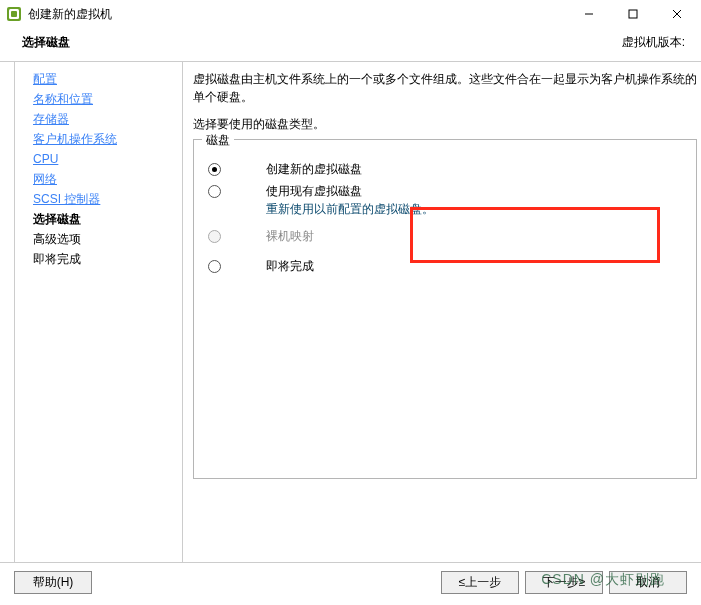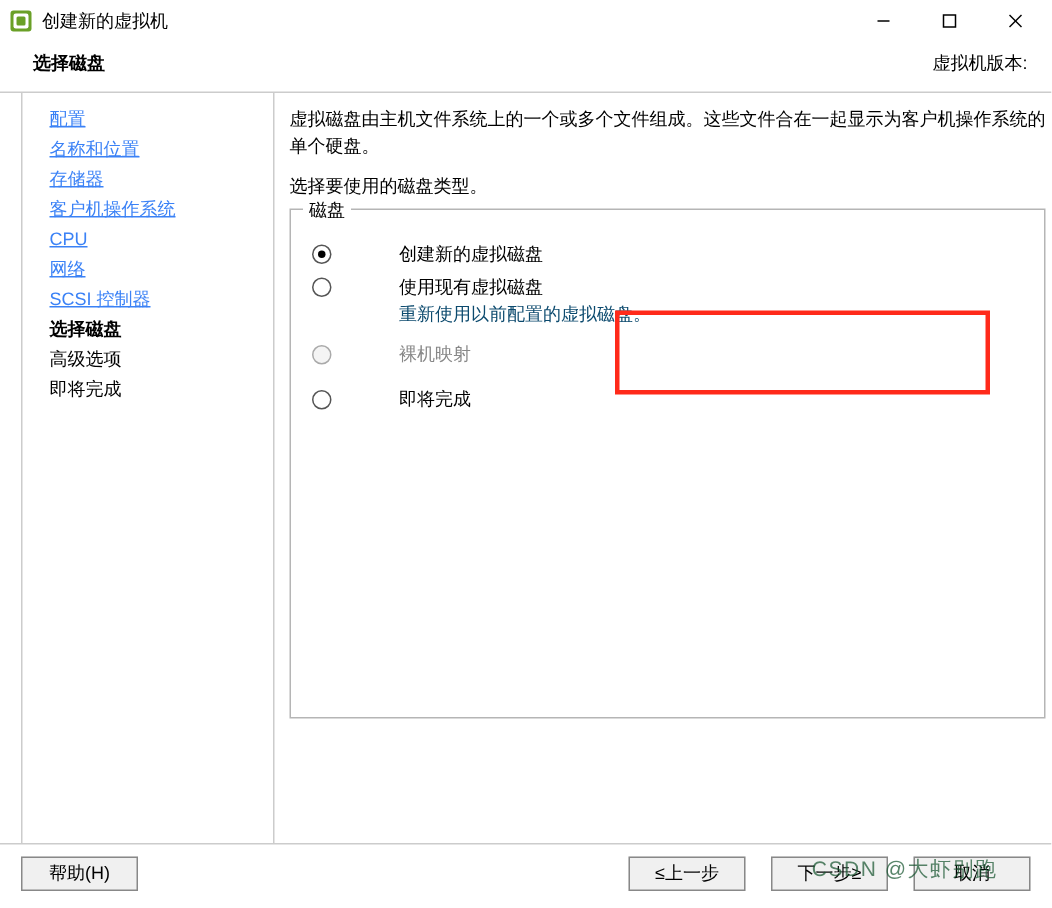--- a/index.html
+++ b/index.html
@@ -117,21 +117,20 @@
     top: 67px;
     width: 250px;
     height: 56px;
     pointer-events: none;
   }
   .footer {
     display: flex;
     align-items: center;
     padding: 8px 14px;
     border-top: 1px solid #ccc;
-    gap: 11px;
   }
   .footer .btn {
     min-width: 78px;
     height: 23px;
     border: 1px solid #888;
     background: #f0f0f0;
     display: inline-flex; align-items: center; justify-content: center;
     padding: 0 10px;
     font-size: 12px;
     margin-left: 6px;

